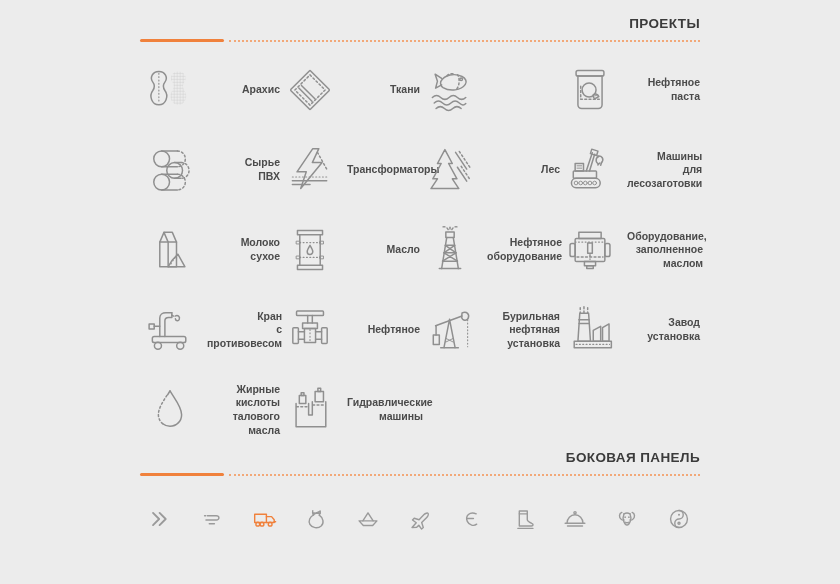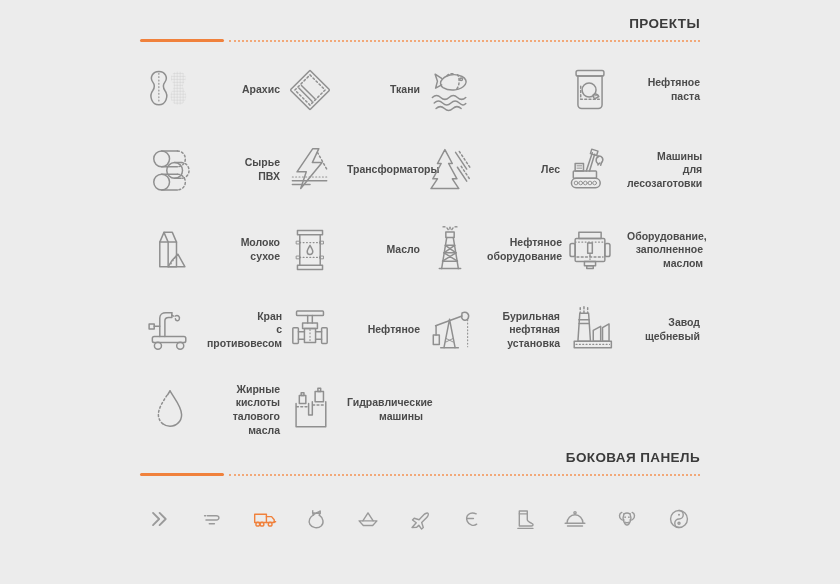--- a/index.html
+++ b/index.html
@@ -315,21 +315,21 @@
   <path class="dash" d="M17.5 4 V9.5 M21.5 3 V9.5 M25.5 4 V9.5"></path>
   <path d="M17 10 H26.5 L28.5 40 H15 Z"></path>
   <path d="M16 17 H27 M16.2 21 H27.3"></path>
   <path d="M31.5 40 V28.5 L39.5 24 V40 Z"></path>
   <path d="M41.5 40 V25.5 L48.5 21.5 V40 Z"></path>
   <rect x="11" y="40" width="40" height="7"></rect>
   <path class="dot" d="M13 43.5 H49"></path>
 </svg>
           </span>
           <span class="lbl">Завод
-щебневый</span>
+установка</span>
         </div>
 
         <div class="cell">
           <span class="pic">
             <svg viewBox="0 0 56 56">
   <path d="M28 7.5 C33 16 40.5 24.5 40.5 33 C40.5 40 35 45.5 28 45.5 C25 45.5 22.3 44.5 20.2 42.8"></path>
   <path class="dash" d="M20.2 42.8 C17.3 40.5 15.5 37 15.5 33 C15.5 26 20.5 19 24.5 12.5"></path>
   <path d="M28 7.5 C27.2 8.9 26.3 10.3 25.4 11.7"></path>
 </svg>
           </span>

